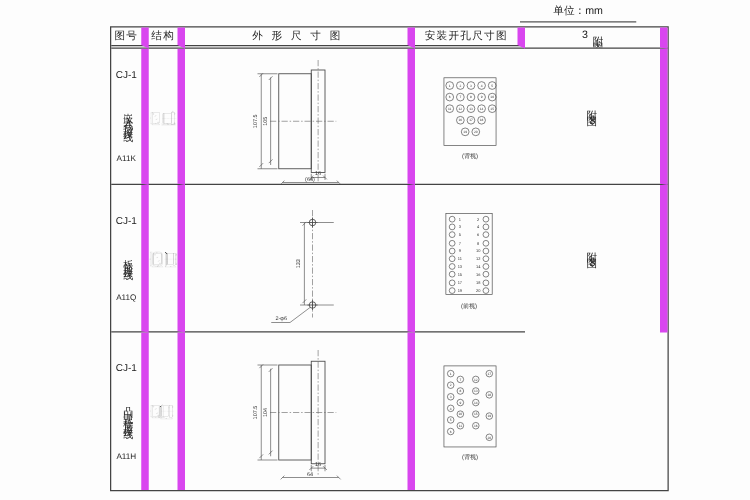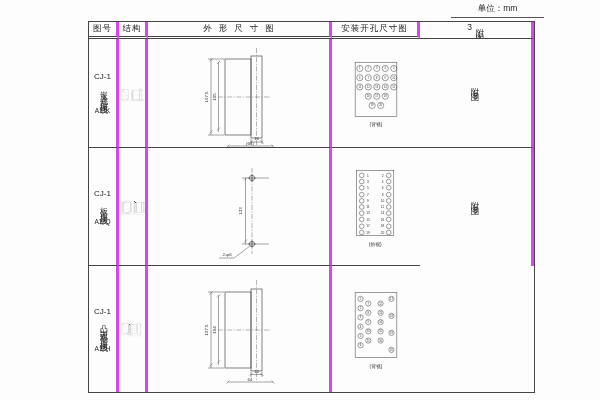--- a/index.html
+++ b/index.html
@@ -1,31 +1,31 @@
 <!DOCTYPE html>
 <html><head>
 <meta charset="utf-8">
 <style>
   html,body{margin:0;padding:0;background:#ffffff;}
   .sheet{position:relative;width:600px;height:400px;background:#fdfdfd;
          font-family:"Liberation Sans",sans-serif;color:#222;overflow:hidden;}
-  .unit{position:absolute;top:3px;left:451px;width:93px;text-align:center;
+  .unit{position:absolute;top:3px;left:416px;width:93px;text-align:center;
         font-size:8.5px;color:#222;border-bottom:1px solid #555;padding-bottom:2px;}
   .tbl{position:absolute;left:88px;top:21px;width:445px;border:1px solid #444;
        display:grid;grid-template-columns:30px 29px 184px 88px 114px;
        grid-template-rows:17px 109px 118px 126px;background:#fdfdfd;}
-  .c{border-right:3px solid #d946ef;border-bottom:1px solid #444;
+  .c{border-right:6px solid #d946ef;border-bottom:1px solid #444;
      display:flex;align-items:center;justify-content:center;overflow:hidden;box-sizing:border-box;}
   .c.last{border-right:none;}
   .c.bot{border-bottom:none;}
   .hd{font-size:8.5px;border-bottom:3px double #444;letter-spacing:1px;}
   .hd.wide{letter-spacing:7px;padding-left:7px;text-align:center;}
   .vt{writing-mode:vertical-rl;text-orientation:upright;}
   .fig{font-size:8.5px;letter-spacing:5px;}
-  .struct{flex-direction:column;gap:3px;}
+  .struct{flex-direction:column;gap:20px;}
   .model{font-size:8px;}
   .mount{font-size:8px;letter-spacing:3px;}
   .code{font-size:6.5px;margin-top:2px;}
   svg{display:block;}
   svg text{fill:#333;font-family:"Liberation Sans",sans-serif;}
   .ln{fill:none;stroke:#4a4a4a;stroke-width:0.7;}
   .dm{fill:none;stroke:#5a5a5a;stroke-width:0.55;}
   .cl{fill:none;stroke:#6a6a6a;stroke-width:0.5;stroke-dasharray:5 1.5 1.2 1.5;}
   .ds{font-size:4.4px;}
   .tn{font-size:3.4px;}

